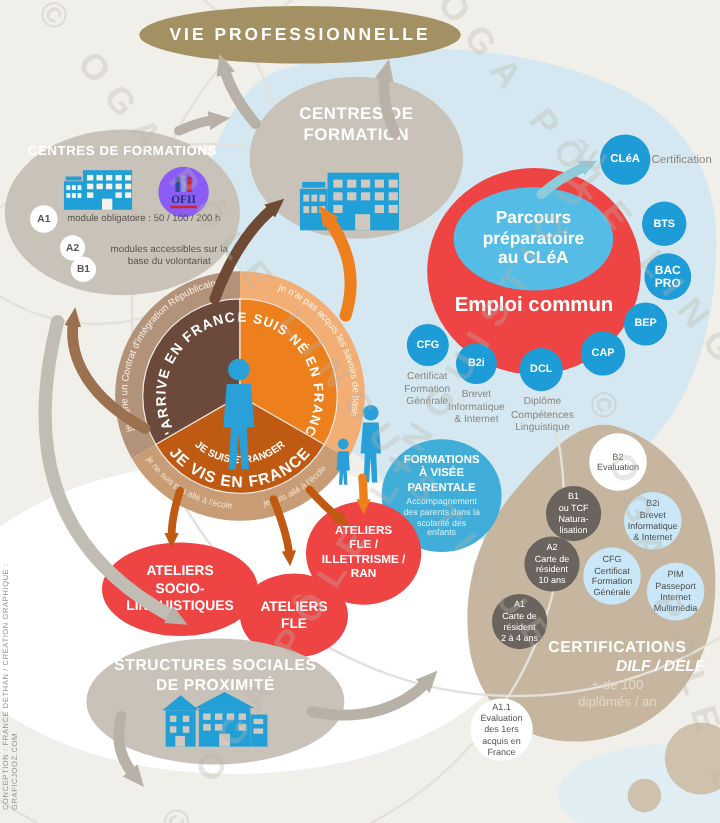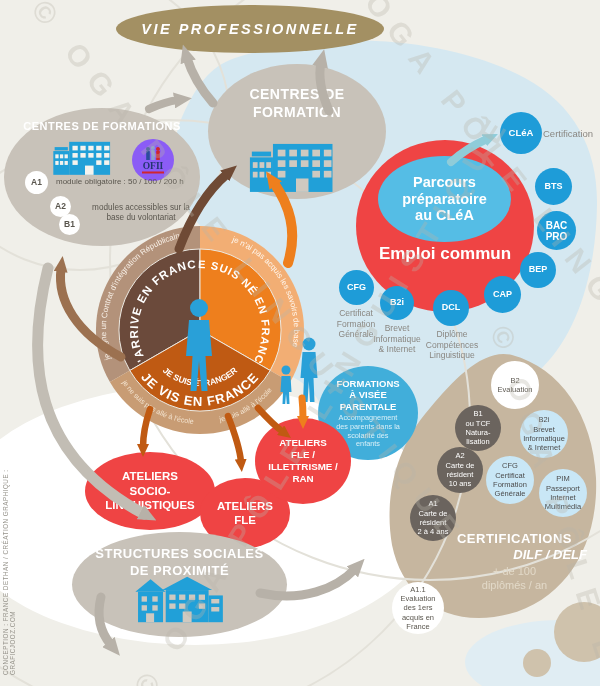--- a/index.html
+++ b/index.html
@@ -35,21 +35,21 @@
     <ellipse cx="195" cy="515" rx="240" ry="130" fill="#ffffff"></ellipse>
     <path d="M 512,355 C 560,368 593,415 596,478 C 599,548 562,608 494,617 C 440,624 402,594 392,545
              C 384,498 395,448 430,408 C 455,378 484,348 512,355 Z" fill="#c6b69f"></path>
     <circle cx="584" cy="632" r="30" fill="#cfc2ac"></circle>
     <circle cx="537" cy="663" r="14" fill="#cfc2ac"></circle>
     <circle cx="170" cy="420" r="300" fill="none" stroke="#e3e1d9" stroke-width="2"></circle>
     <circle cx="430" cy="260" r="320" fill="none" stroke="#e3e1d9" stroke-width="2"></circle>
     <circle cx="80" cy="120" r="150" fill="none" stroke="#e3e1d9" stroke-width="2"></circle>
   </svg>
 
-  <div class="ell ctr" style="left:116px;top:5px;width:268px;height:48px;background:#a39063;font-style:italic;">
+  <div class="ell ctr" style="left:116px;top:5px;width:268px;height:48px;background:#a39063;">
     <span class="wtitle" style="font-size:14.5px;letter-spacing:2.5px;">VIE PROFESSIONNELLE</span>
   </div>
 
   <div class="ell grayell" style="left:4px;top:108px;width:196px;height:138px;">
     <div class="abs wtitle" style="left:0;top:12px;width:196px;text-align:center;font-size:11px;letter-spacing:.5px;">CENTRES DE FORMATIONS</div>
   </div>
   <svg class="abs" style="left:52px;top:136px" width="66" height="42" viewBox="0 0 100 62">
     <rect x="26" y="8" width="62" height="50" fill="#21a0d8"></rect>
     <rect x="2" y="22" width="24" height="36" fill="#21a0d8"></rect>
     <rect x="4" y="16" width="20" height="5" fill="#21a0d8"></rect>

